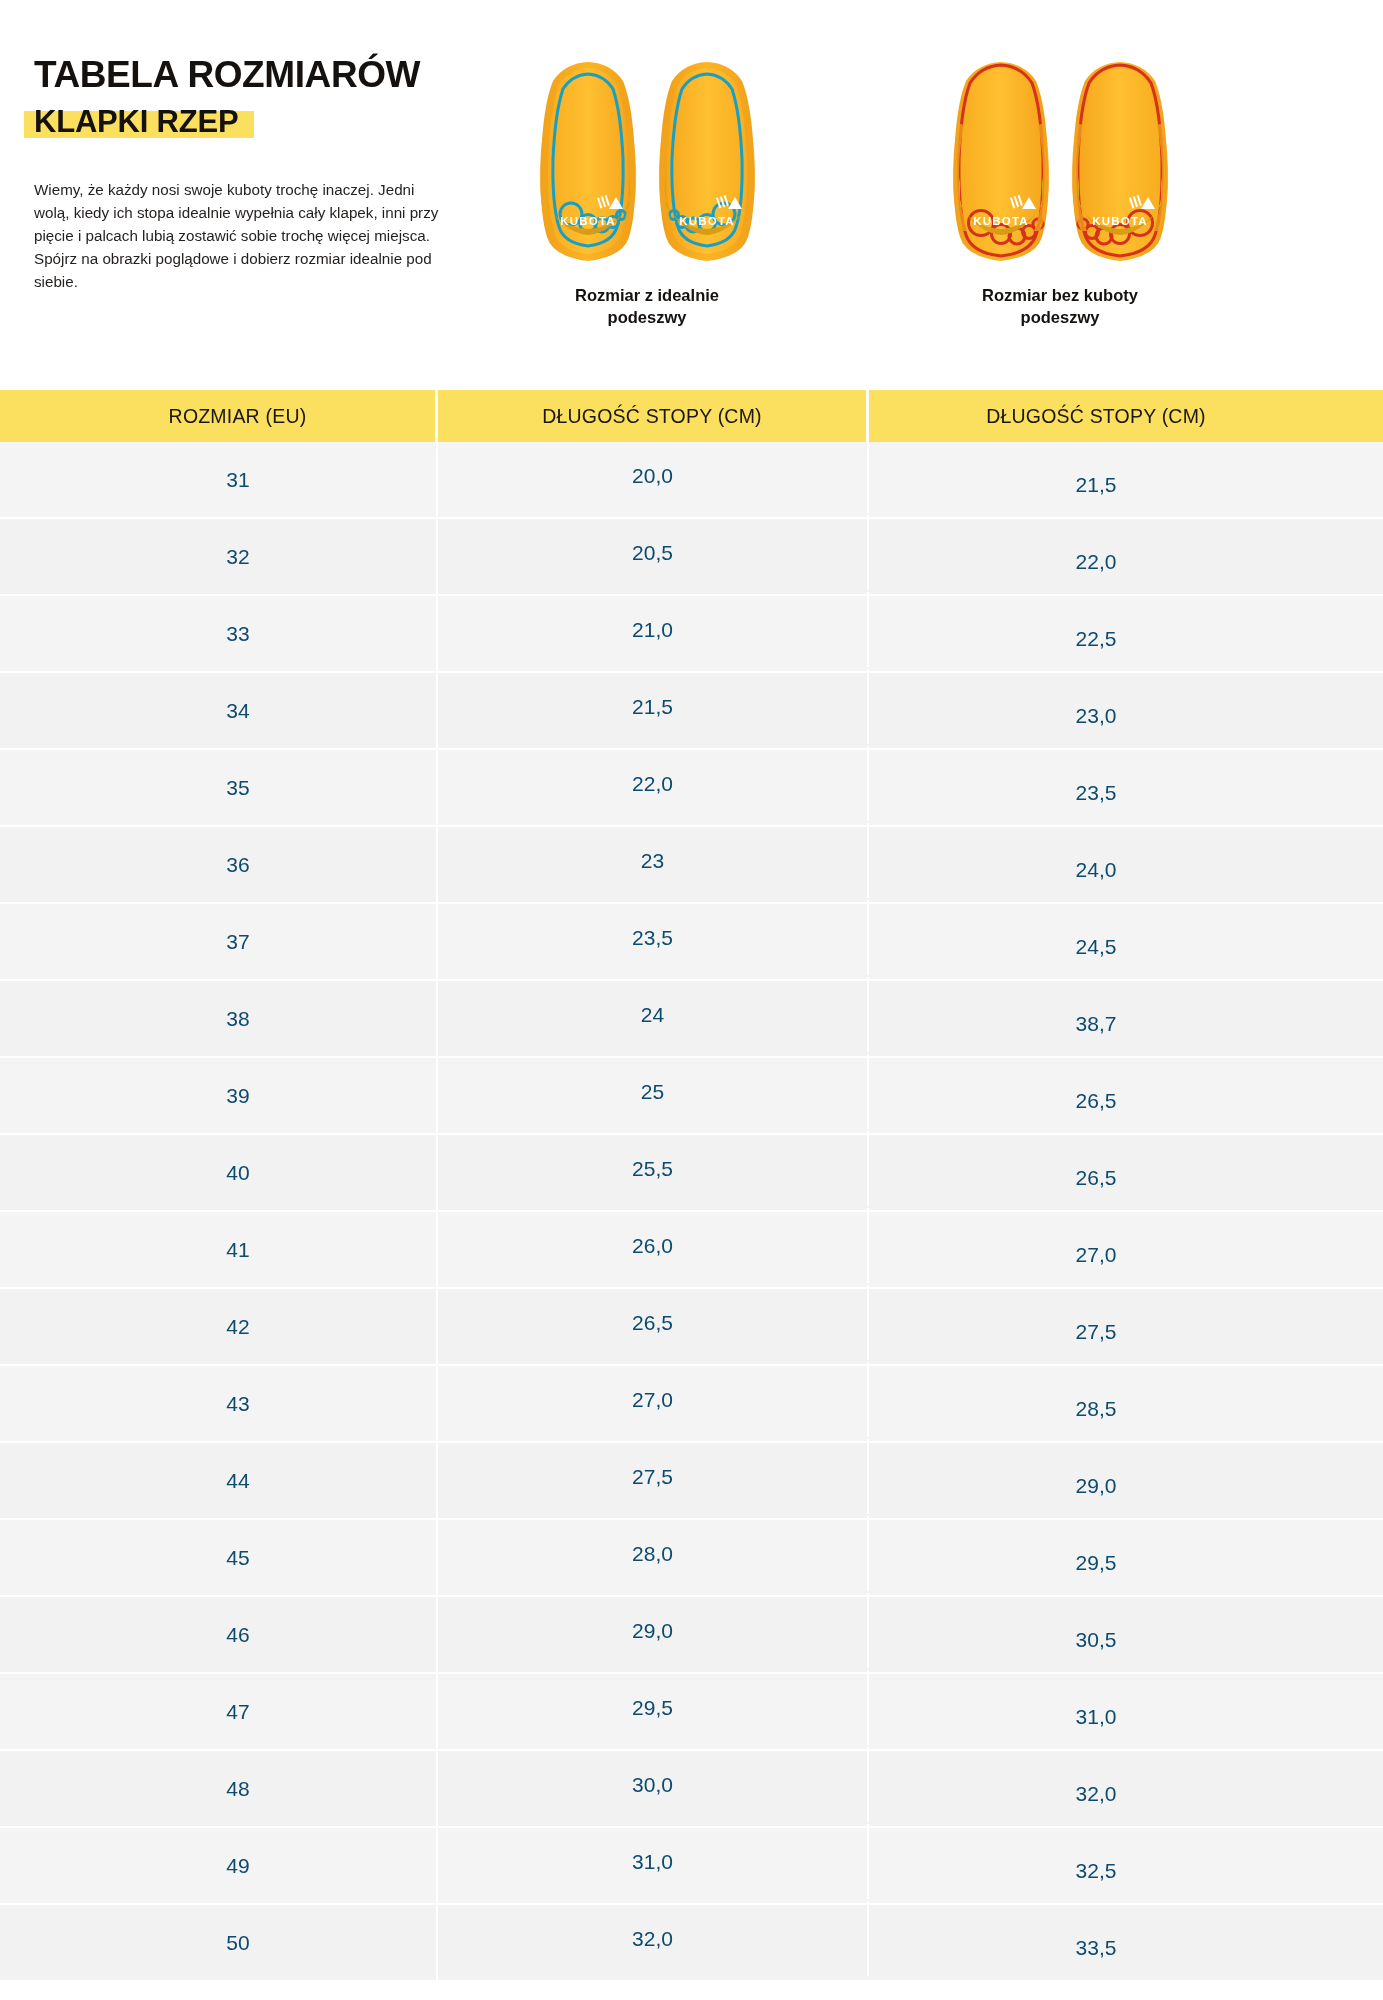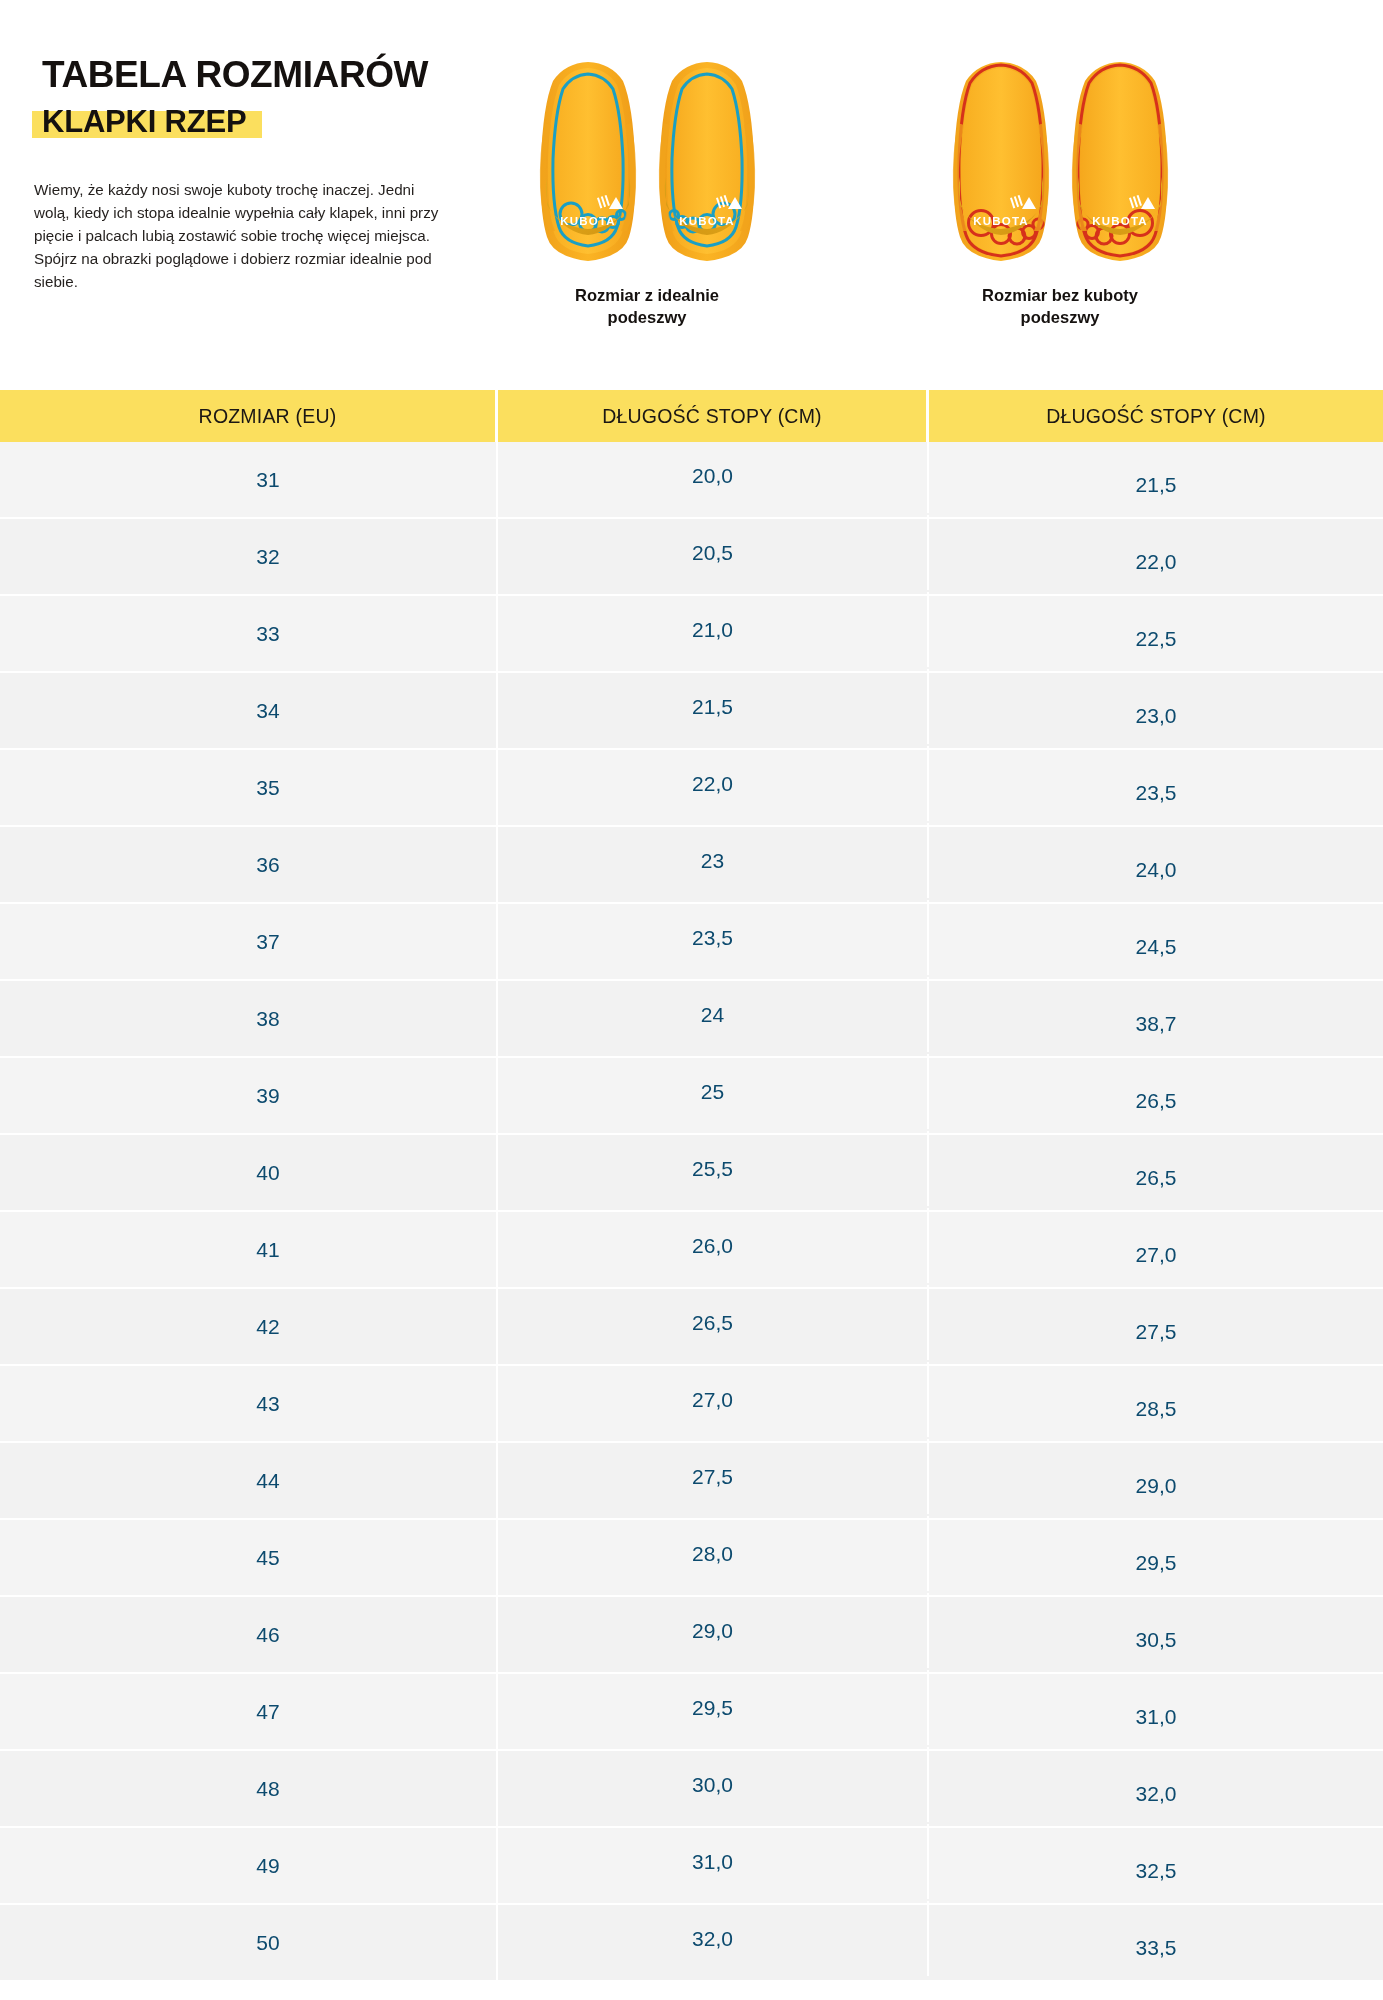--- a/index.html
+++ b/index.html
@@ -8,21 +8,21 @@
     height: 2000px;
     background: #ffffff;
     font-family: "Liberation Sans", sans-serif;
     overflow: hidden;
   }
   .page { position: relative; width: 1383px; height: 2000px; background:#fff; }
 
   
   .header { position: relative; height: 390px; }
 
-  .title-block { position: absolute; left: 42px; top: 56px; width: 420px; }
+  .title-block { position: absolute; left: 34px; top: 56px; width: 420px; }
   .main-title {
     font-size: 37px;
     font-weight: bold;
     letter-spacing: -0.4px;
     color: #15110f;
     line-height: 1.05;
     white-space: nowrap;
   }
   .sub-title-wrap { position: relative; display: inline-block; margin-top: 9px; }
   .sub-hl {
@@ -73,21 +73,21 @@
     display: flex;
     background: #fbdf5e;
     height: 52px;
   }
   .th {
     display: flex; align-items: center; justify-content: center;
     font-size: 19.5px;
     letter-spacing: 0.2px;
     color: #1b1714;
   }
-  .col1 { width: 498px; padding-left: 40px; }
+  .col1 { width: 438px; padding-left: 40px; }
   .col2 { width: 431px; }
   .col3 { width: 454px; }
   .thead .col1, .thead .col2 { border-right: 3px solid #ffffff; }
 
   .row { display: flex; height: 77px; background: #f4f4f4; border-bottom: 2px solid #ffffff; }
   .row:nth-child(even) { background: #f2f2f2; }
   .td {
     display: flex; align-items: center; justify-content: center;
     font-size: 21px;
     color: #0c4a6e;

